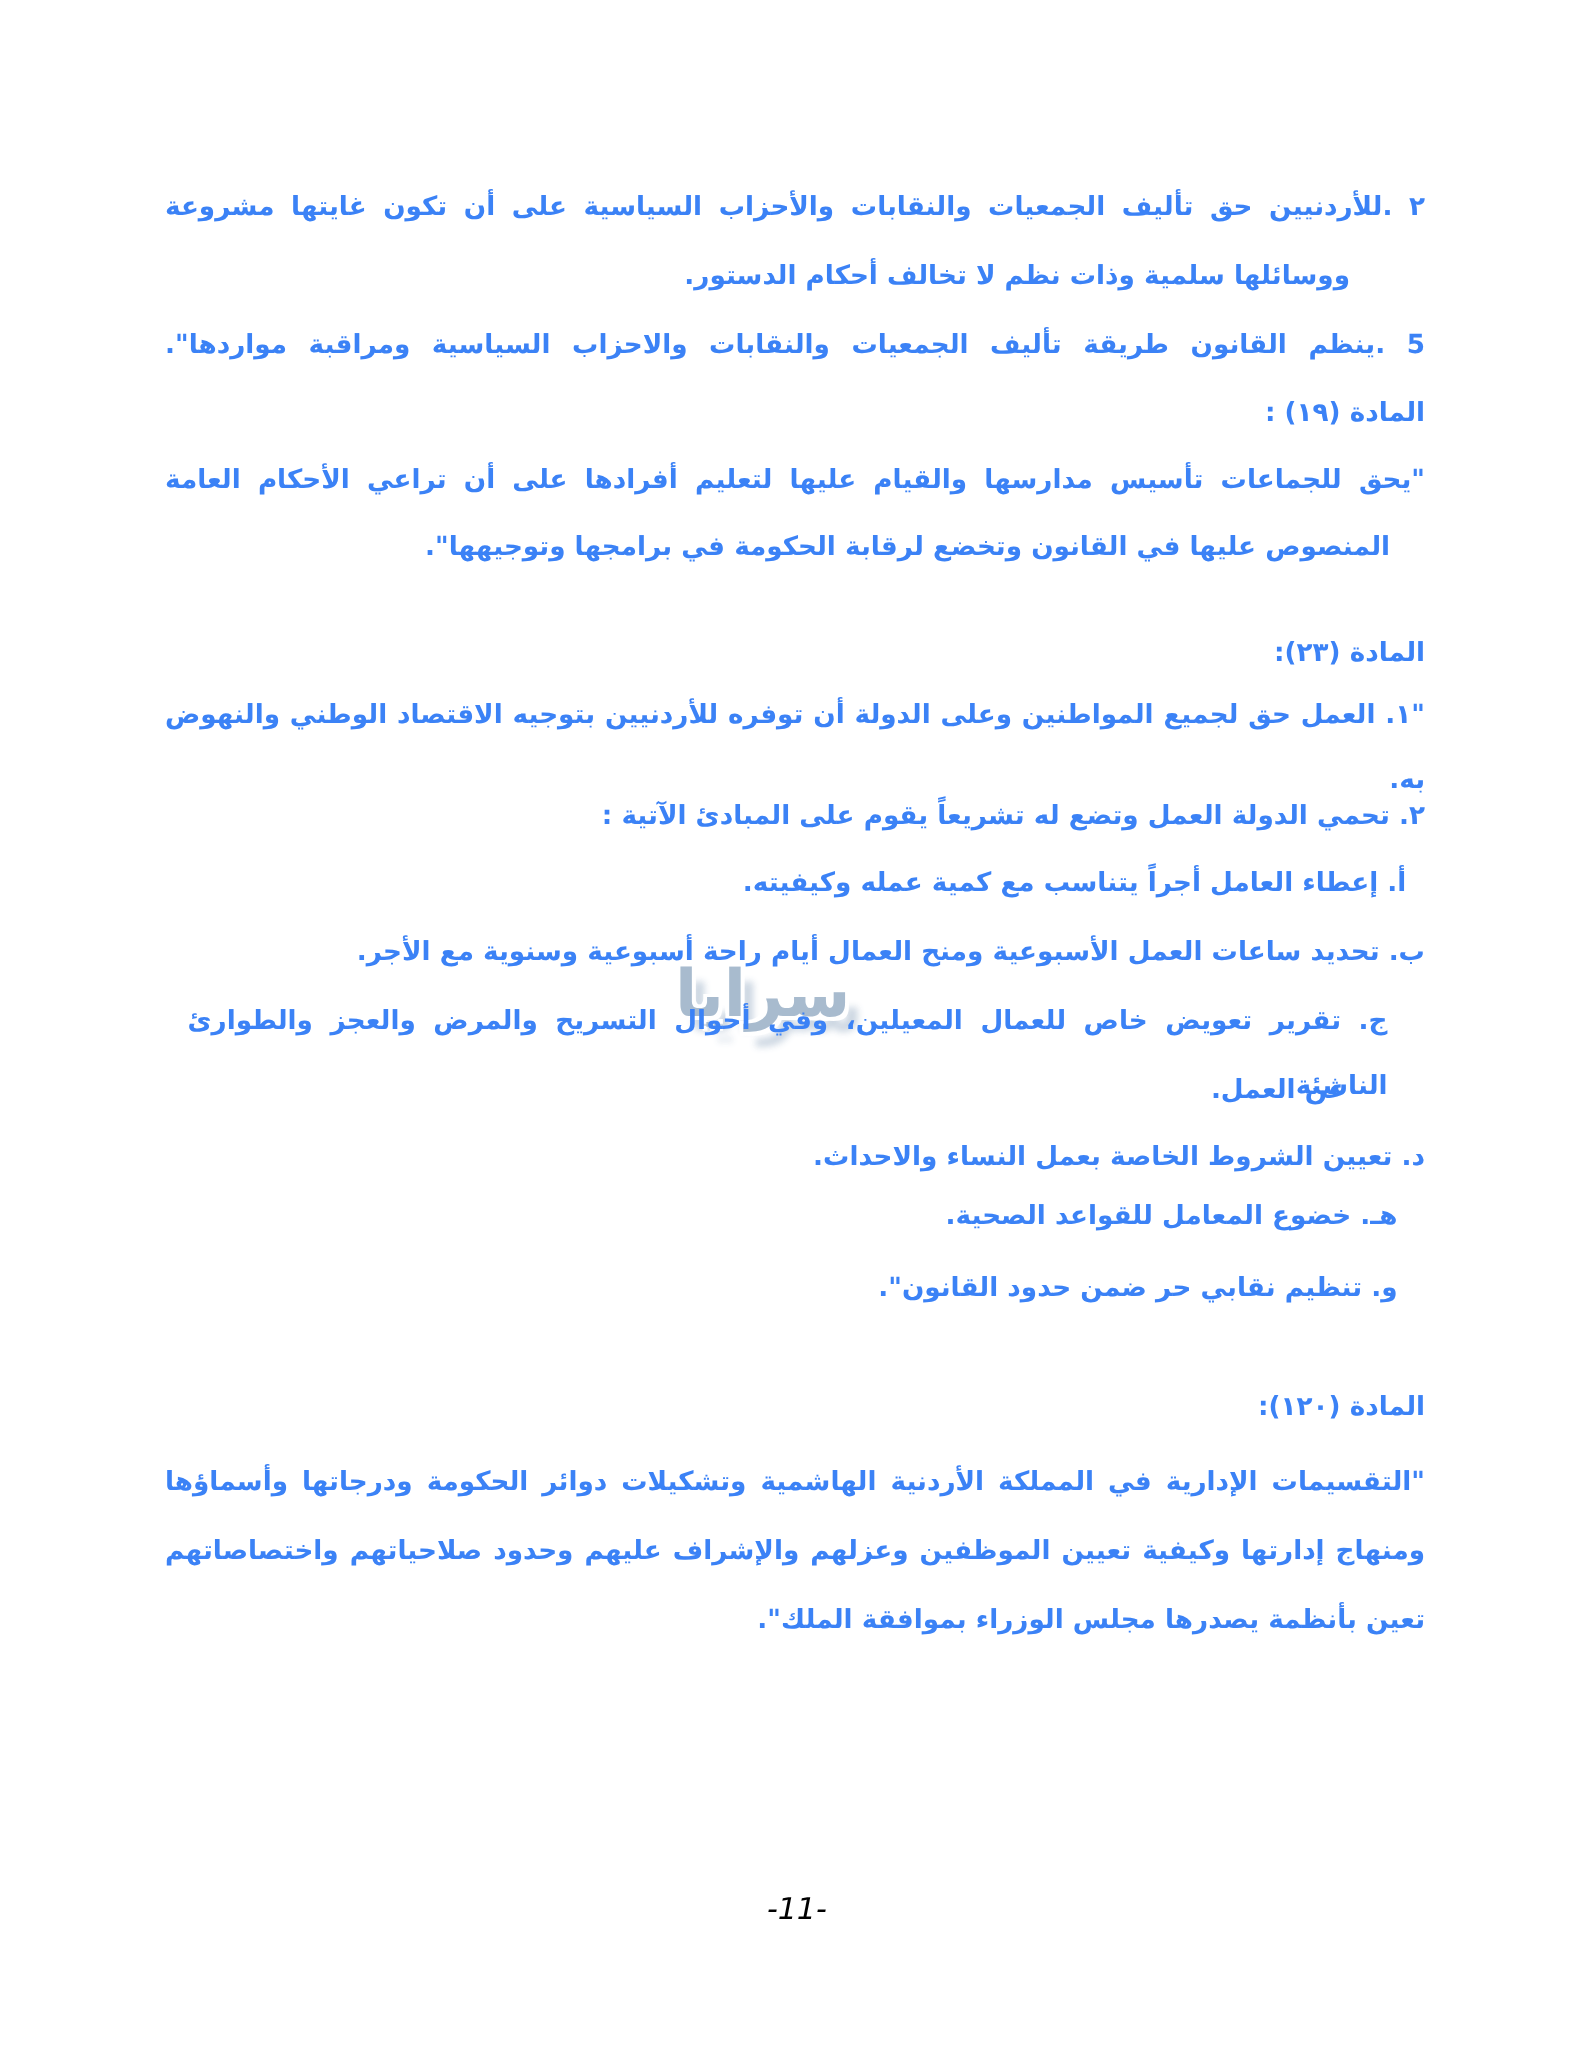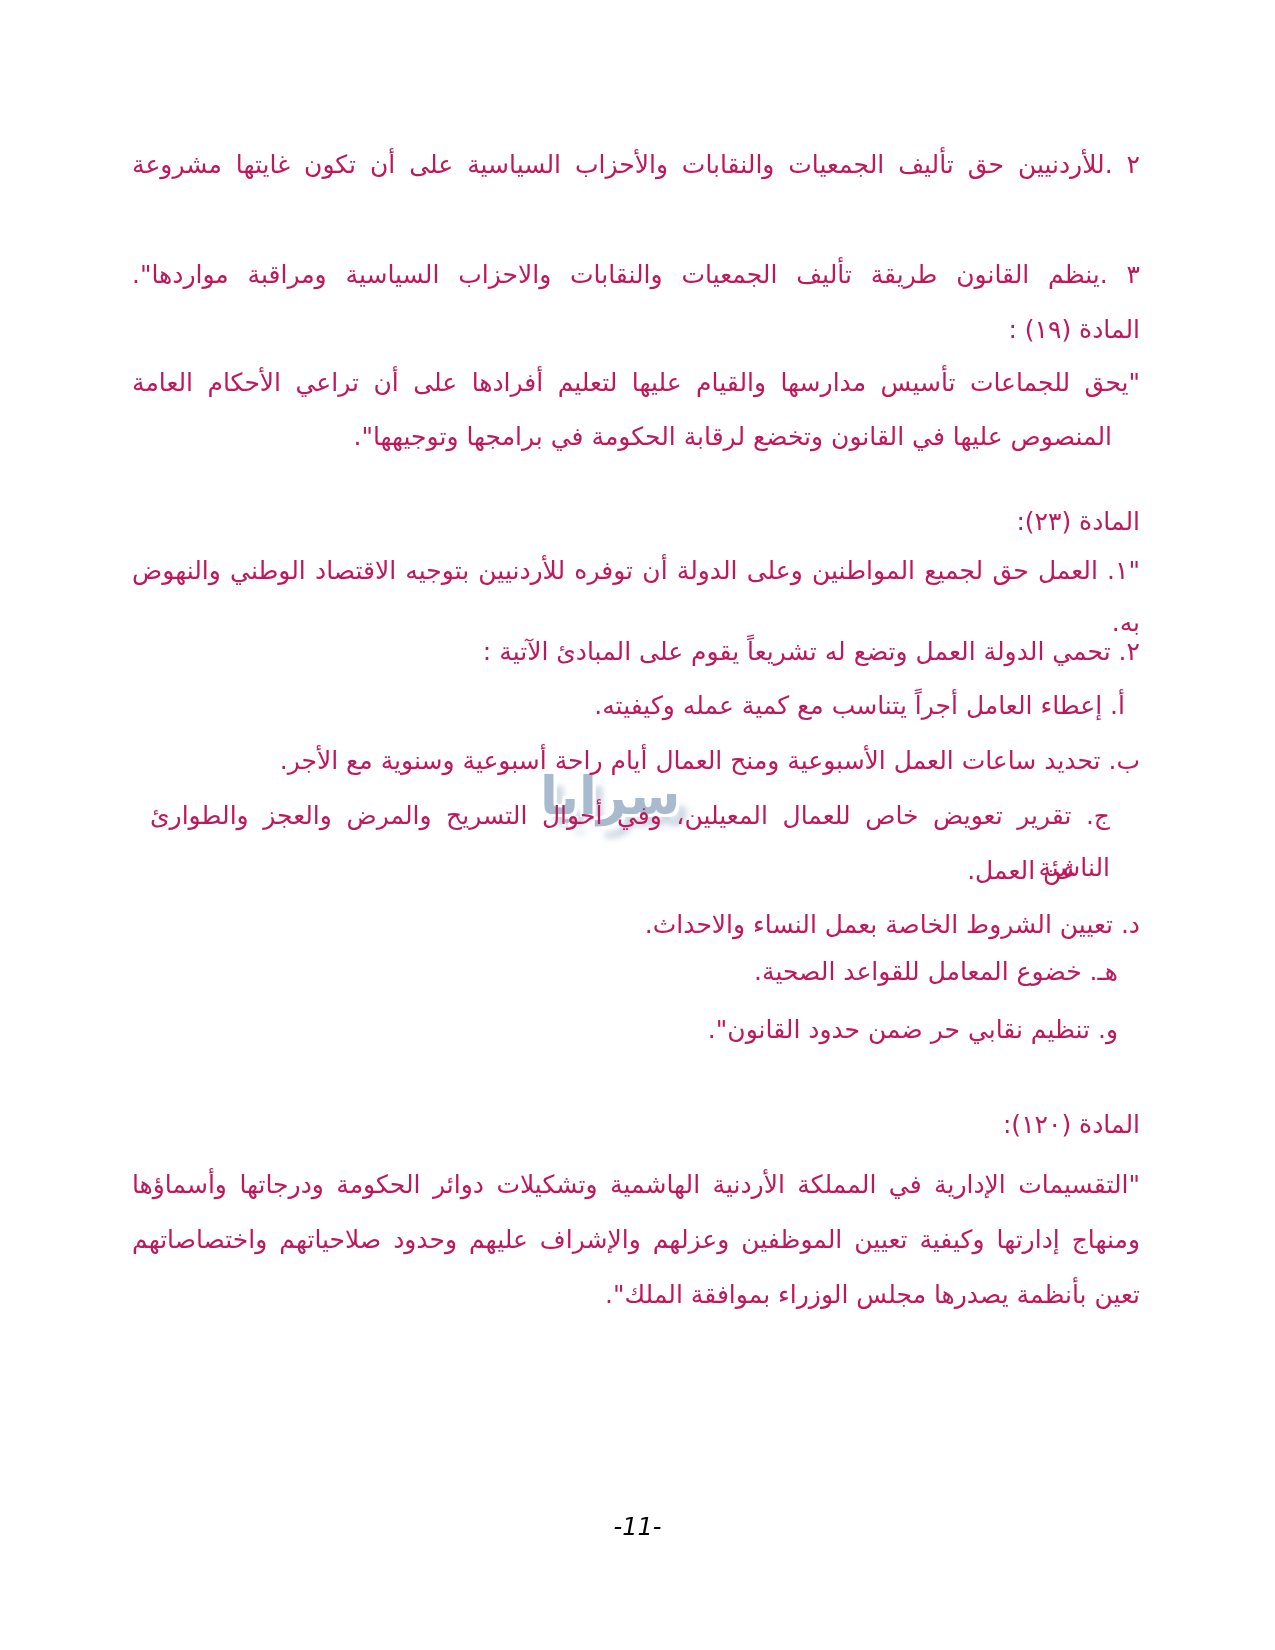--- a/index.html
+++ b/index.html
@@ -13,23 +13,23 @@
     height: 1650px;
     background: #ffffff;
     overflow: hidden;
     font-family: "DejaVu Sans", sans-serif;
   }
   .line {
     position: absolute;
     right: 135px;
     direction: rtl;
     unicode-bidi: embed;
-    color: #be185d;
-    font-size: 25px;
-    font-weight: 400;
+    color: #3b82f6;
+    font-size: 21px;
+    font-weight: 700;
     line-height: 52px;
     height: 52px;
     white-space: nowrap;
     z-index: 2;
   }
   .stretch {
     left: 132px;
     white-space: normal;
     text-align: justify;
     text-align-last: justify;
@@ -69,21 +69,22 @@
   }
 </style>
 </head>
 <body>
 
 <div class="page">
 
   <div class="watermark">سرايا</div>
 
   <div class="line stretch" style="top:139px;">٢ .للأردنيين حق تأليف الجمعيات والنقابات والأحزاب السياسية على أن تكون غايتها مشروعة</div>
-  <div class="line stretch" style="top:249px;">٣ .ينظم القانون طريقة تأليف الجمعيات والنقابات والاحزاب السياسية ومراقبة مواردها".</div>
+  <div class="line" style="top:194px; right:195px;">ووسائلها سلمية وذات نظم لا تخالف أحكام الدستور.</div>
+  <div class="line stretch" style="top:249px;">5 .ينظم القانون طريقة تأليف الجمعيات والنقابات والاحزاب السياسية ومراقبة مواردها".</div>
   <div class="line" style="top:304px;">المادة (١٩) :</div>
   <div class="line stretch" style="top:357px;">"يحق للجماعات تأسيس مدارسها والقيام عليها لتعليم أفرادها على أن تراعي الأحكام العامة</div>
   <div class="line" style="top:411px; right:163px;">المنصوص عليها في القانون وتخضع لرقابة الحكومة في برامجها وتوجيهها".</div>
   <div class="line" style="top:496px;">المادة (٢٣):</div>
   <div class="line stretch" style="top:545px;">"١. العمل حق لجميع المواطنين وعلى الدولة أن توفره للأردنيين بتوجيه الاقتصاد الوطني والنهوض به.</div>
   <div class="line" style="top:626px;">٢. تحمي الدولة العمل وتضع له تشريعاً يقوم على المبادئ الآتية :</div>
   <div class="line" style="top:680px; right:150px;">أ. إعطاء العامل أجراً يتناسب مع كمية عمله وكيفيته.</div>
   <div class="line" style="top:735px;">ب. تحديد ساعات العمل الأسبوعية ومنح العمال أيام راحة أسبوعية وسنوية مع الأجر.</div>
   <div class="line stretch" style="top:790px; right:165px; left:140px;margin-left:10px;">ج. تقرير تعويض خاص للعمال المعيلين، وفي أحوال التسريح والمرض والعجز والطوارئ الناشئة</div>
   <div class="line" style="top:845px; right:198px;">عن العمل.</div>

